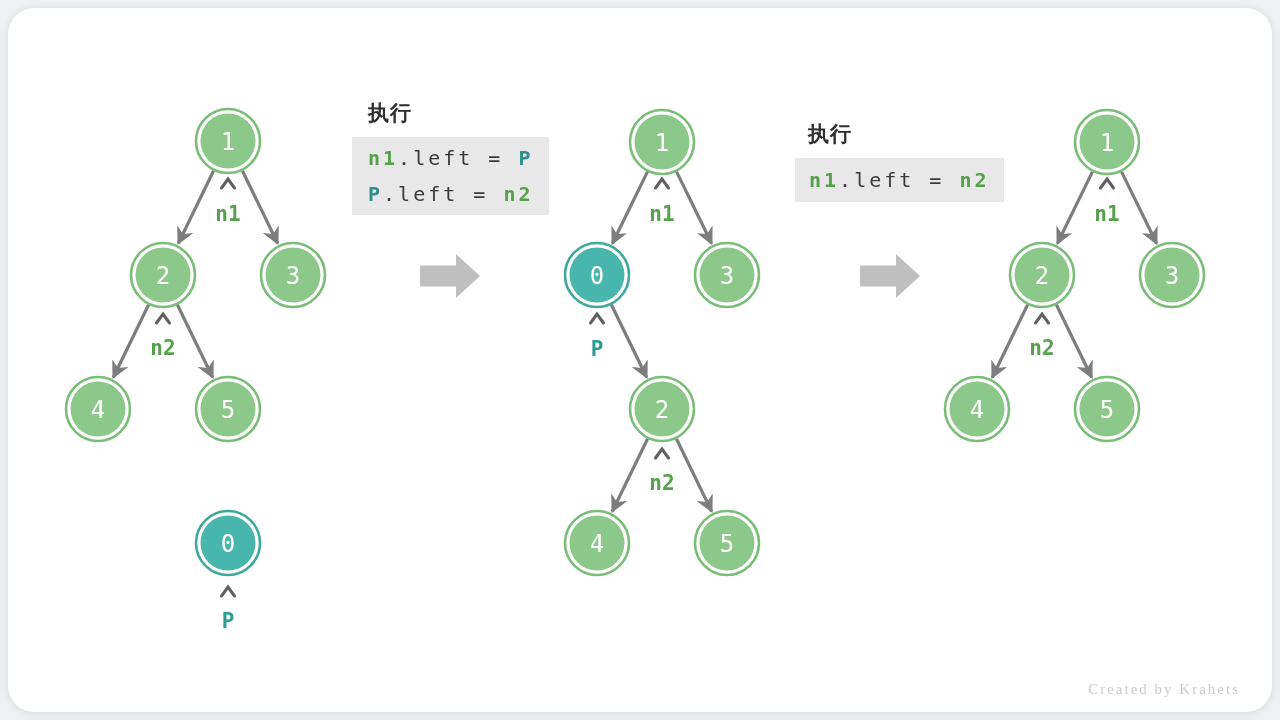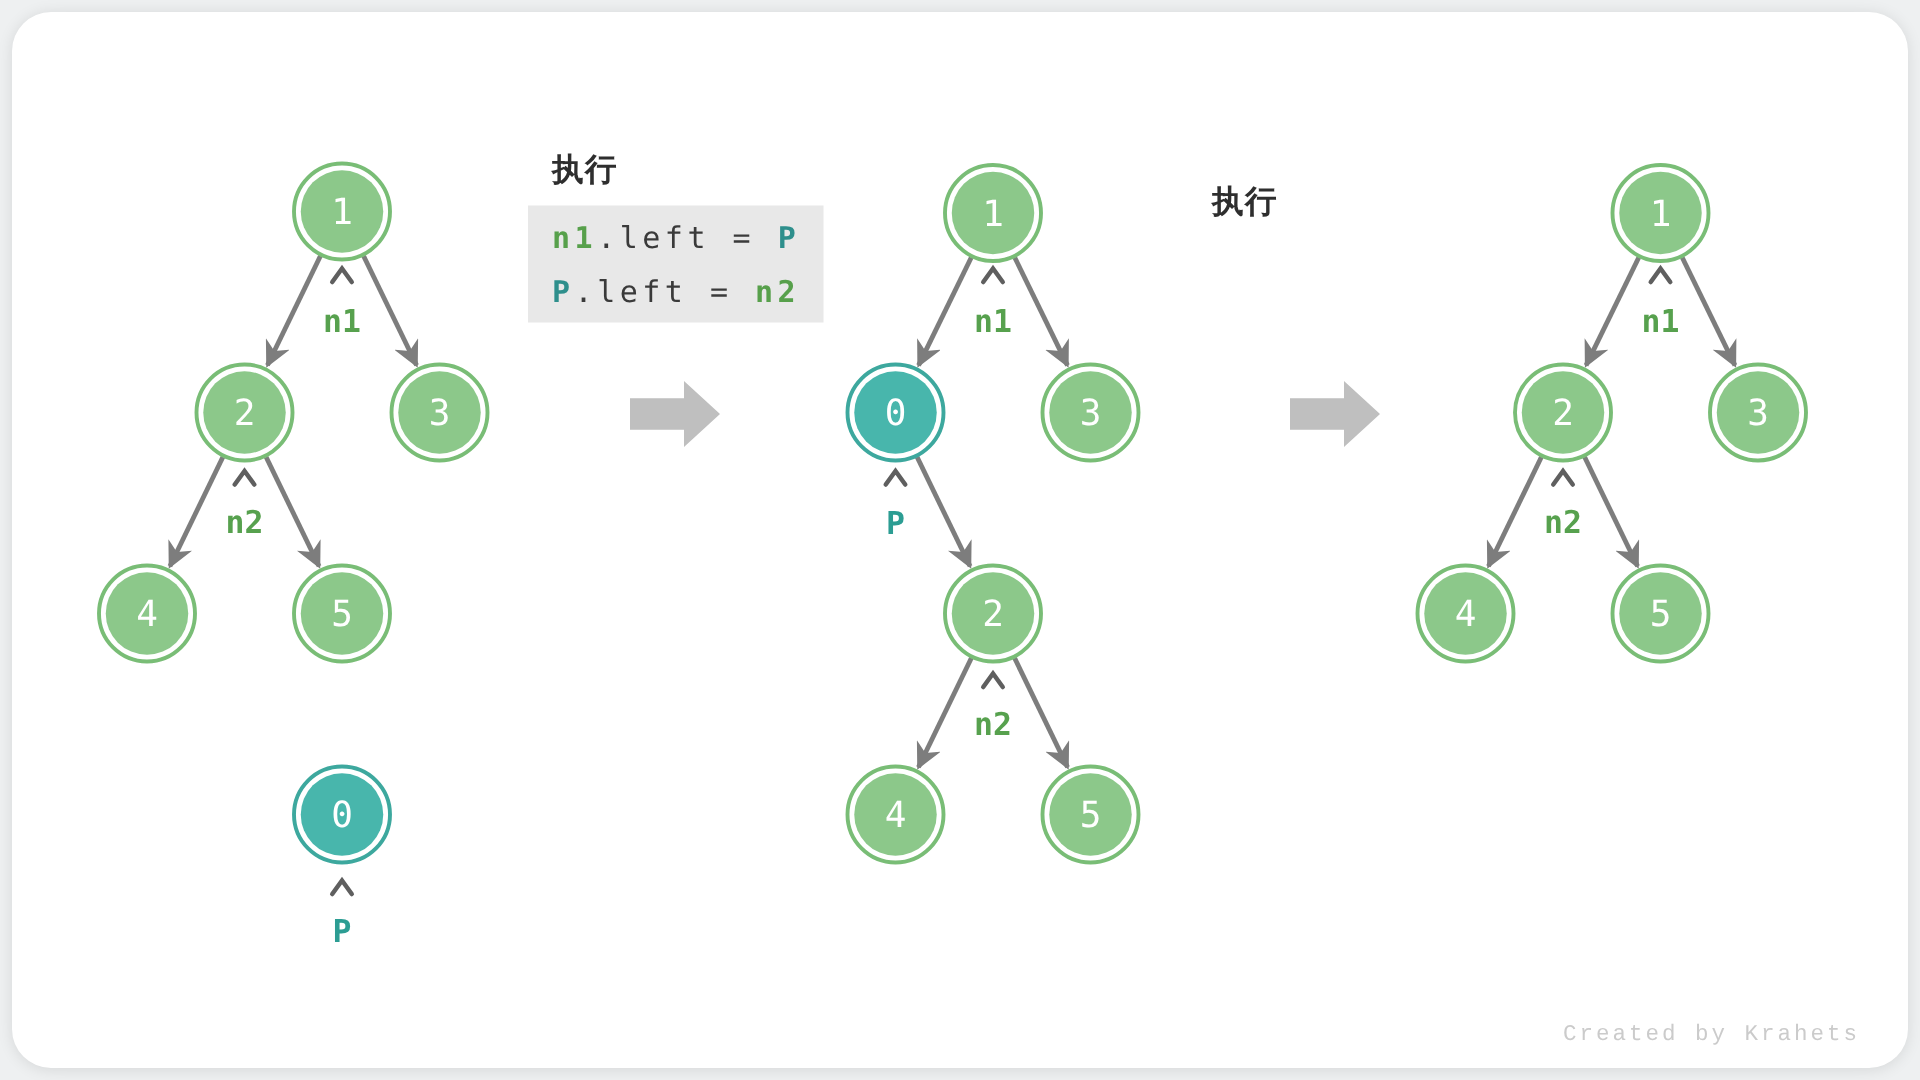--- a/index.html
+++ b/index.html
@@ -52,21 +52,21 @@
   .tok.teal   { color: #2e8f8c; }
   .big-arrow {
     position: absolute;
     width: 60px; height: 44px;
     background: #bfbfbf;
     clip-path: polygon(0% 26%, 60% 26%, 60% 0%, 100% 50%, 60% 100%, 60% 74%, 0% 74%);
   }
   .watermark {
     position: absolute;
     right: 40px; bottom: 22px;
-    font-family: Liberation Mono, monospace;
+    font-family: Liberation Serif, serif;
     font-size: 15px;
     color: #cbcbcb;
     letter-spacing: 2px;
     text-align: center;
   }
 </style>
 </head>
 <body>
 
 <div class="stage">
@@ -218,17 +218,20 @@
 
   <div class="step-title" style="left:368px; top:99px;">执行</div>
   <div class="code-box" style="left:352px; top:137px; padding:3px 16px;">
     <div class="code-line"><span class="tok green">n1</span><span class="tok plain">.left = </span><span class="tok teal">P</span></div>
     <div class="code-line"><span class="tok teal">P</span><span class="tok plain">.left = </span><span class="tok green">n2</span></div>
   </div>
 
   <div class="big-arrow" style="left:420px; top:254px;"></div>
 
   <div class="step-title" style="left:808px; top:120px;">执行</div>
+  <div class="code-box" style="left:795px; top:158px; padding:4px 14px;">
+    <div class="code-line"><span class="tok green">n1</span><span class="tok plain">.left = </span><span class="tok green">n2</span></div>
+  </div>
 
   <div class="big-arrow" style="left:860px; top:254px;"></div>
 
   <div class="watermark">Created by Krahets</div>
 </div>
 
 </body></html>

